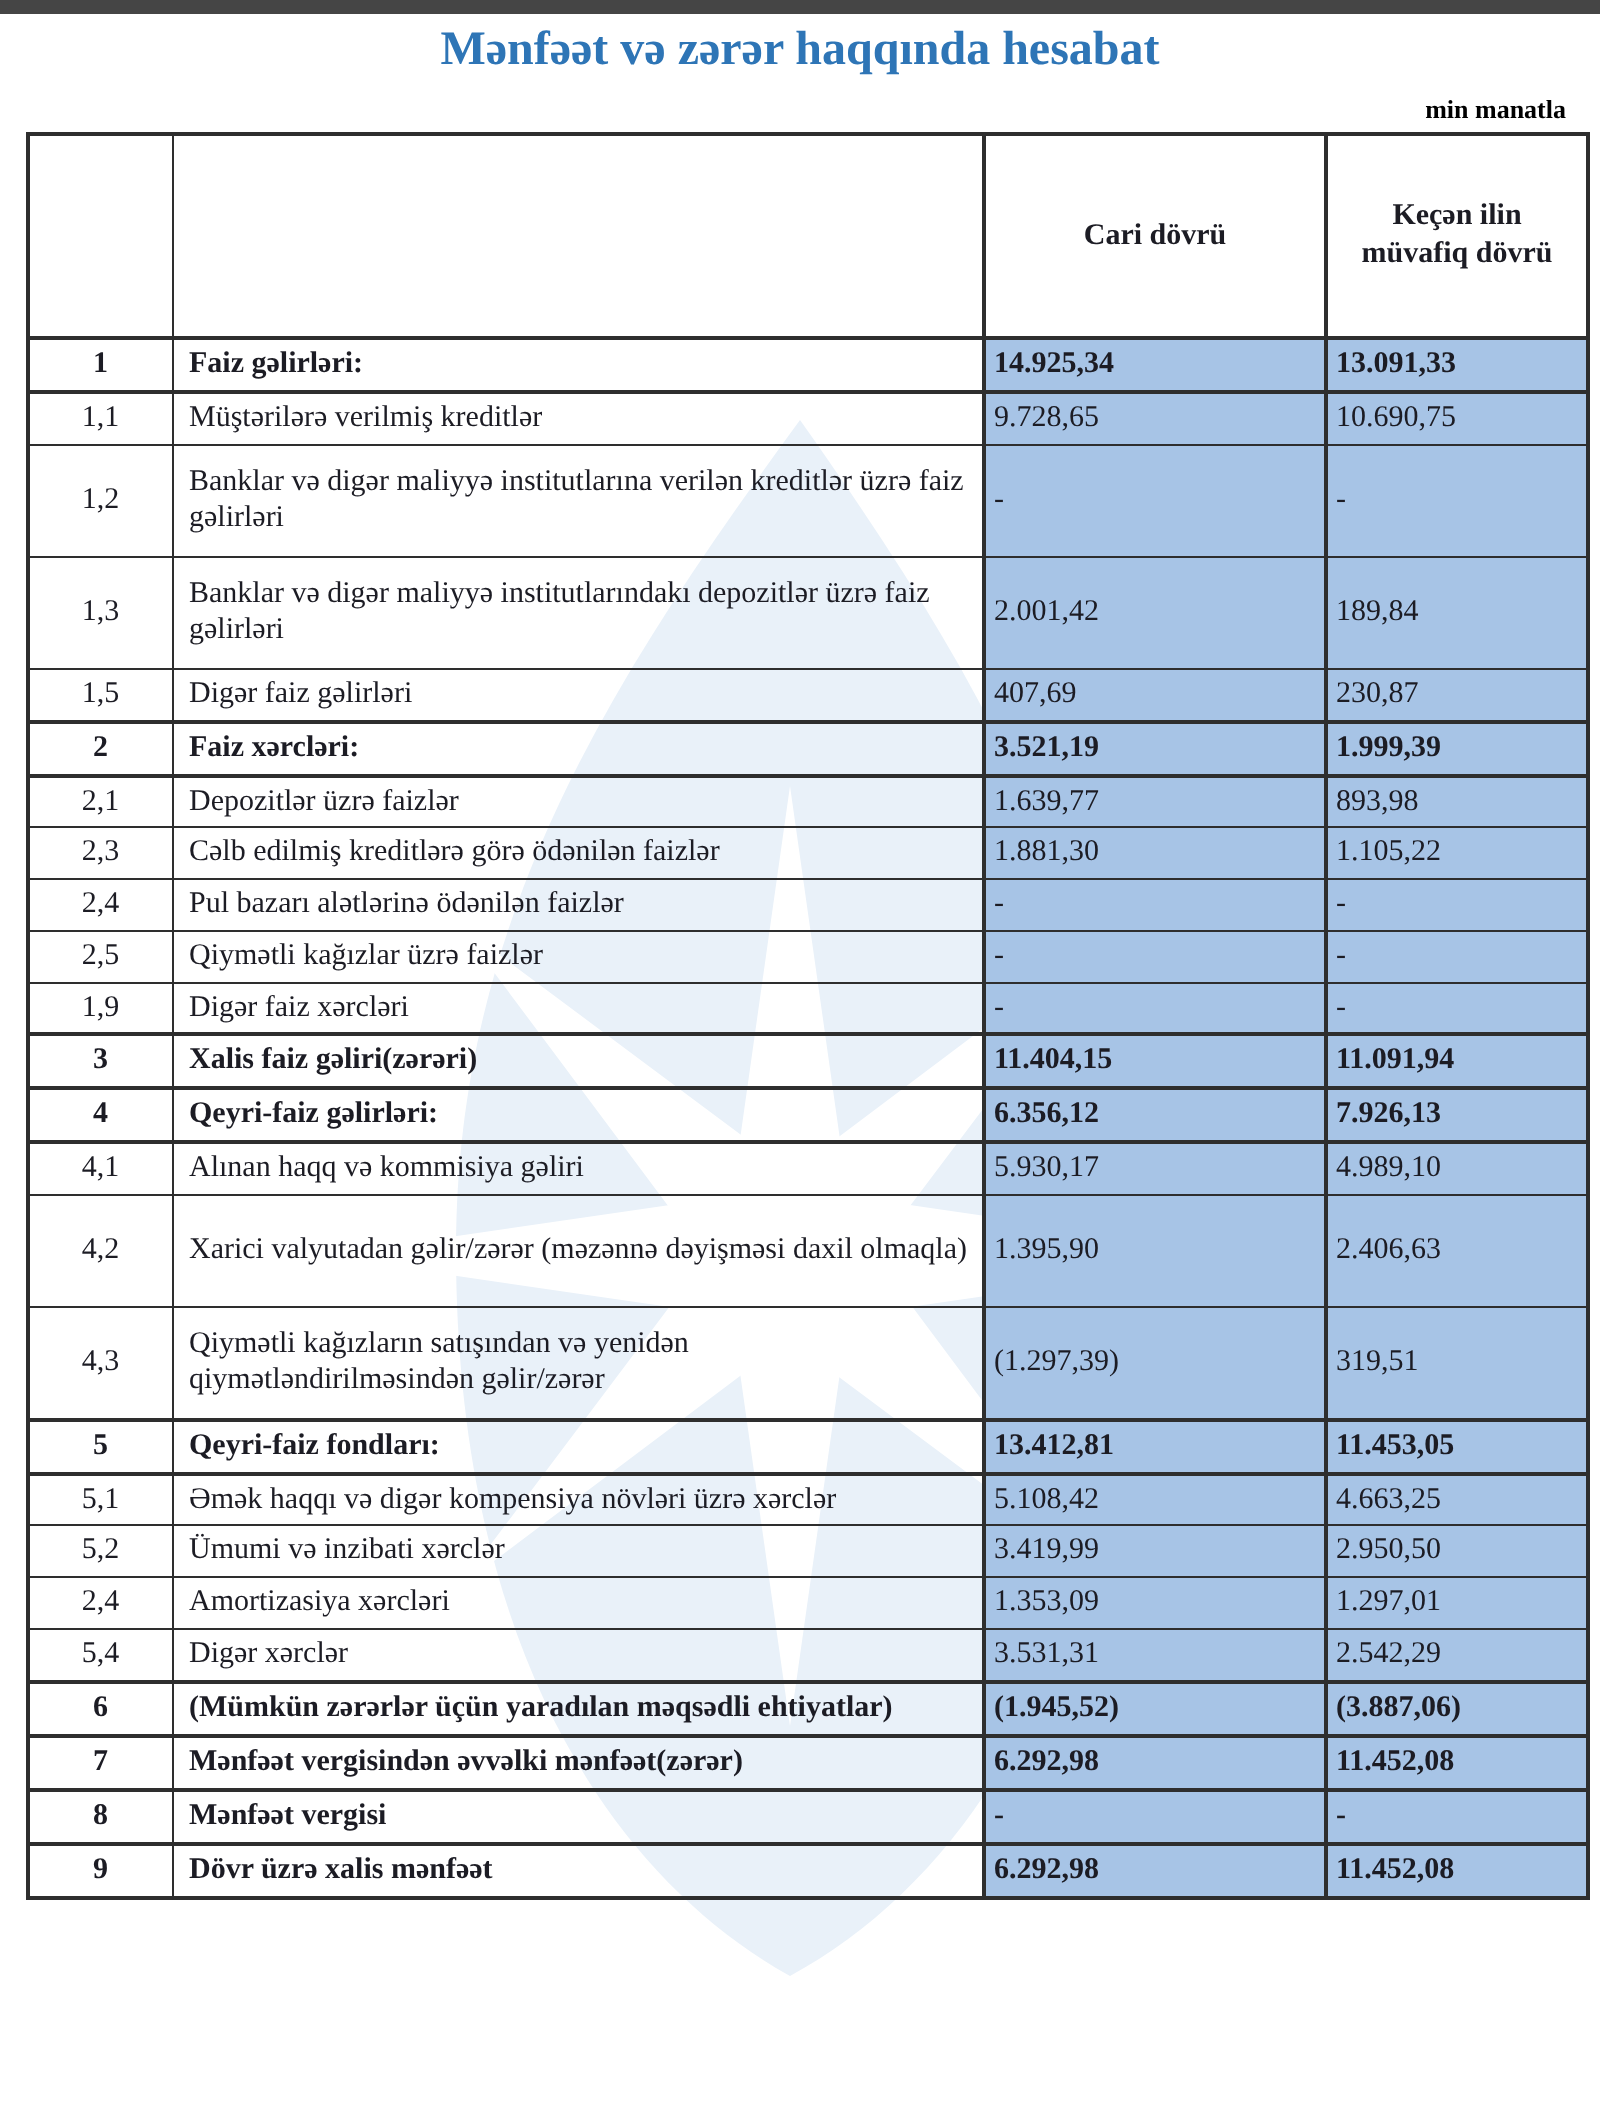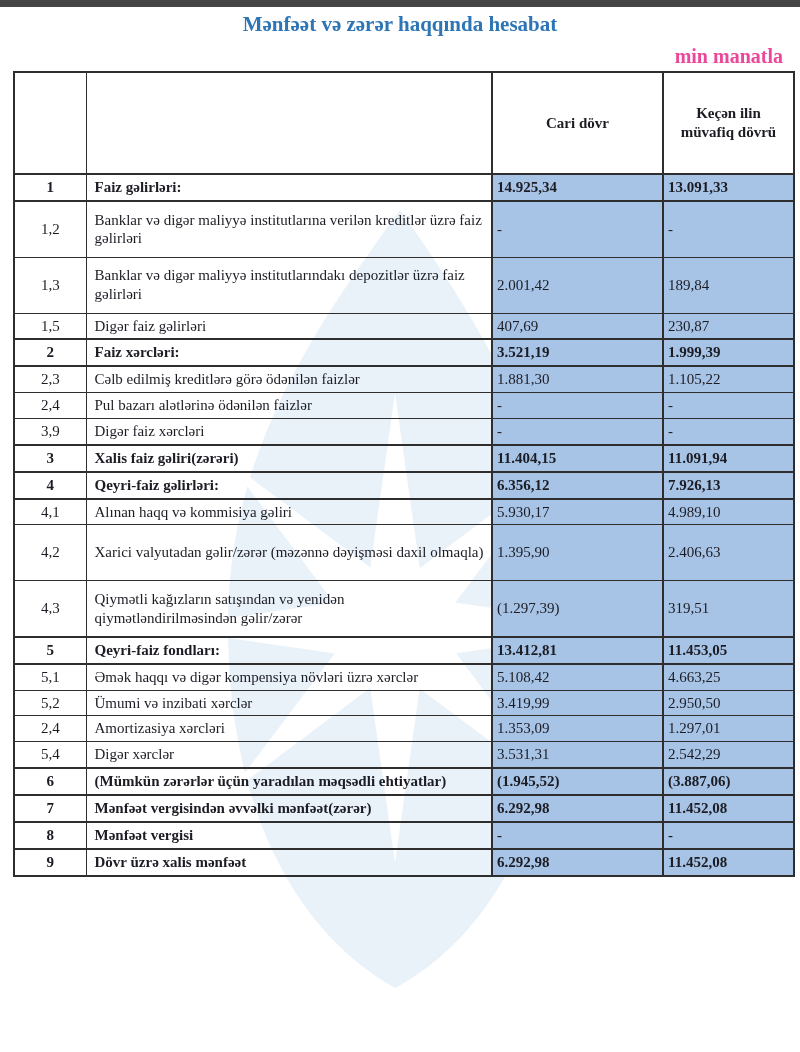--- a/index.html
+++ b/index.html
@@ -24,31 +24,31 @@
     background:var(--topbar,#454545);
   }
   .watermark{
     position:absolute;top:0;left:0;width:800px;height:1052px;
     z-index:0;pointer-events:none;
   }
   .content{position:relative;z-index:1;}
   h1.title{
     margin:12px 0 0 0;
     text-align:center;
-    font-size:21px;
+    font-size:24px;
     font-weight:bold;
     color:var(--accent-title,#2E75B6);
     letter-spacing:0px;
   }
   .unit{
     text-align:right;
     font-weight:bold;
-    font-size:20px;
+    font-size:13px;
     margin:8px 17px 3px 0;
-    color:#ec4899;
+    color:#000000;
   }
   table.pl{
     table-layout:fixed;
     width:780px;
     margin-left:13px;
     border-collapse:collapse;
     border:2px solid var(--border,#2e2e2e);
     font-size:15px;
   }
   col.w-no{width:72px;}
@@ -103,31 +103,37 @@
     <colgroup>
       <col class="w-no">
         <col class="w-label">
         <col class="w-cur">
         <col class="w-prev">
     </colgroup>
     <thead>
       <tr>
         <th></th>
         <th></th>
-        <th class="c-val-h" style="border-left:2px solid var(--border)">Cari dövr</th>
+        <th class="c-val-h" style="border-left:2px solid var(--border)">Cari dövrü</th>
         <th class="c-val-h" style="border-left:2px solid var(--border)">Keçən ilin müvafiq dövrü</th>
       </tr>
     </thead>
     <tbody id="tbody">
         <tr class="bold ">
           <td class="c-no">1</td>
           <td class="c-label">Faiz gəlirləri:</td>
           <td class="c-val">14.925,34</td>
           <td class="c-val">13.091,33</td>
         </tr>
+        <tr class="">
+          <td class="c-no">1,1</td>
+          <td class="c-label">Müştərilərə verilmiş kreditlər</td>
+          <td class="c-val">9.728,65</td>
+          <td class="c-val">10.690,75</td>
+        </tr>
         <tr class="tall">
           <td class="c-no">1,2</td>
           <td class="c-label">Banklar və digər maliyyə institutlarına verilən kreditlər üzrə faiz gəlirləri</td>
           <td class="c-val">-</td>
           <td class="c-val">-</td>
         </tr>
         <tr class="tall">
           <td class="c-no">1,3</td>
           <td class="c-label">Banklar və digər maliyyə institutlarındakı depozitlər üzrə faiz gəlirləri</td>
           <td class="c-val">2.001,42</td>
@@ -139,33 +145,45 @@
           <td class="c-val">407,69</td>
           <td class="c-val">230,87</td>
         </tr>
         <tr class="bold ">
           <td class="c-no">2</td>
           <td class="c-label">Faiz xərcləri:</td>
           <td class="c-val">3.521,19</td>
           <td class="c-val">1.999,39</td>
         </tr>
         <tr class="">
+          <td class="c-no">2,1</td>
+          <td class="c-label">Depozitlər üzrə faizlər</td>
+          <td class="c-val">1.639,77</td>
+          <td class="c-val">893,98</td>
+        </tr>
+        <tr class="">
           <td class="c-no">2,3</td>
           <td class="c-label">Cəlb edilmiş kreditlərə görə ödənilən faizlər</td>
           <td class="c-val">1.881,30</td>
           <td class="c-val">1.105,22</td>
         </tr>
         <tr class="">
           <td class="c-no">2,4</td>
           <td class="c-label">Pul bazarı alətlərinə ödənilən faizlər</td>
           <td class="c-val">-</td>
           <td class="c-val">-</td>
         </tr>
         <tr class="">
-          <td class="c-no">3,9</td>
+          <td class="c-no">2,5</td>
+          <td class="c-label">Qiymətli kağızlar üzrə faizlər</td>
+          <td class="c-val">-</td>
+          <td class="c-val">-</td>
+        </tr>
+        <tr class="">
+          <td class="c-no">1,9</td>
           <td class="c-label">Digər faiz xərcləri</td>
           <td class="c-val">-</td>
           <td class="c-val">-</td>
         </tr>
         <tr class="bold ">
           <td class="c-no">3</td>
           <td class="c-label">Xalis faiz gəliri(zərəri)</td>
           <td class="c-val">11.404,15</td>
           <td class="c-val">11.091,94</td>
         </tr>

